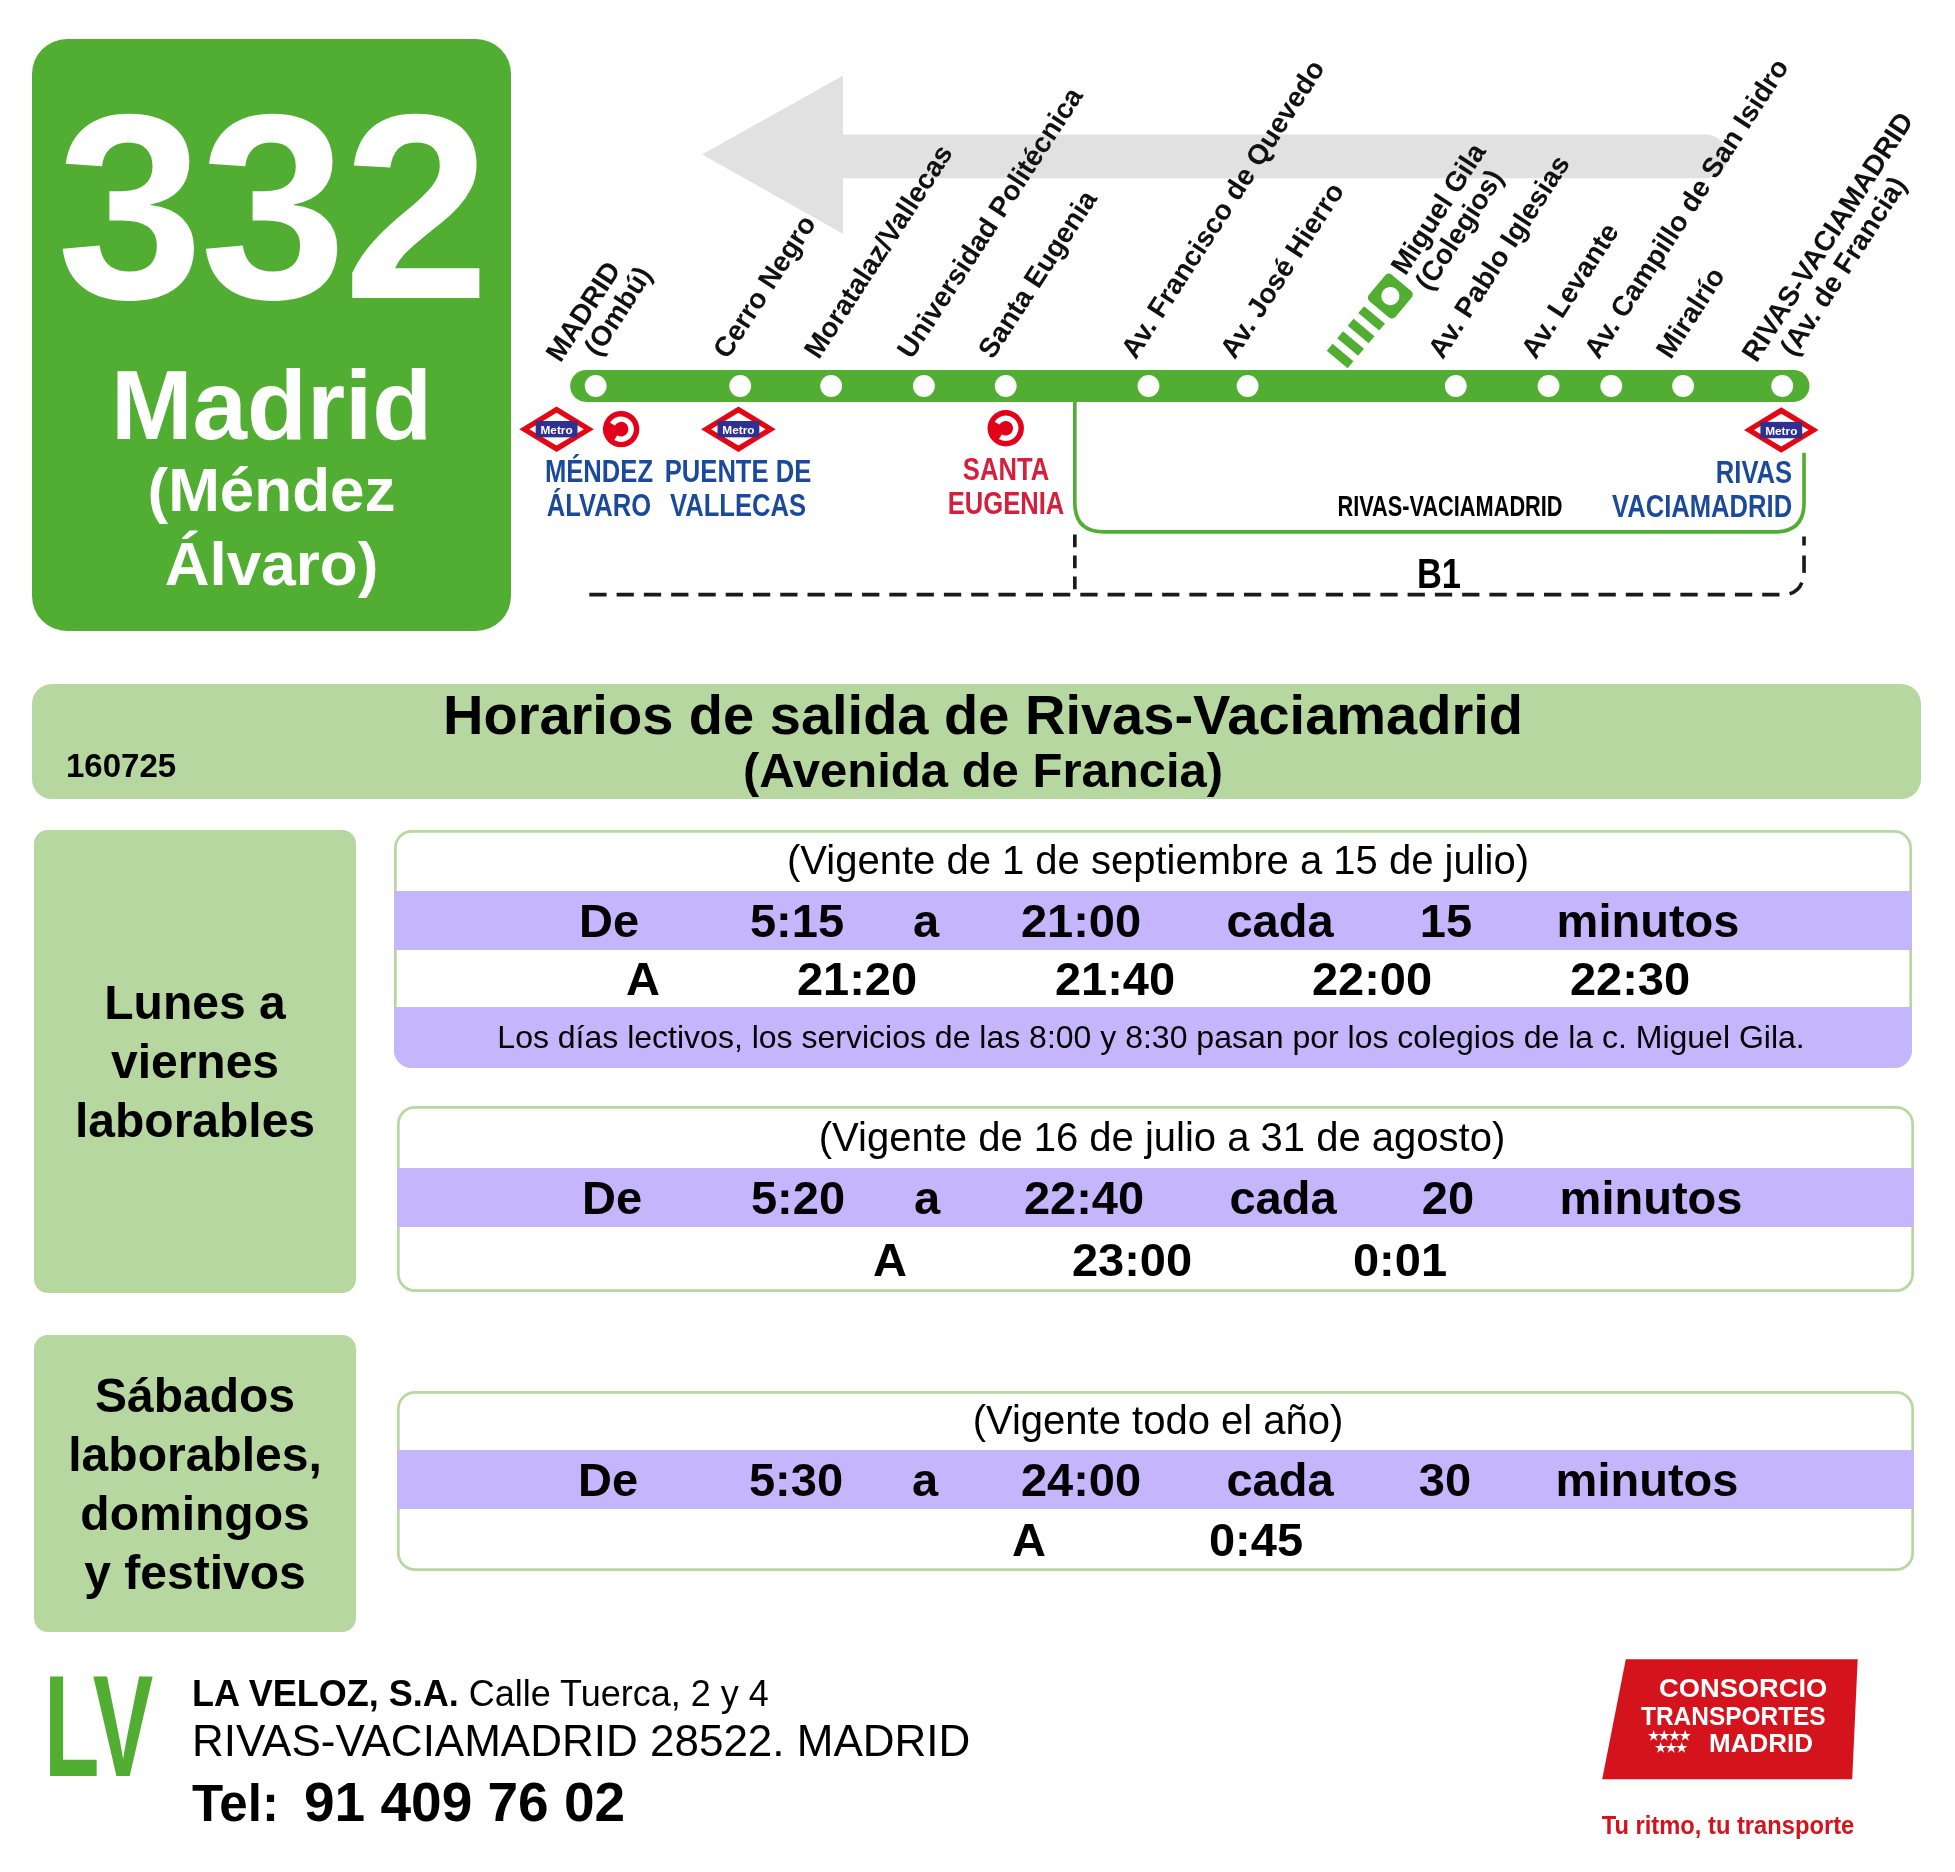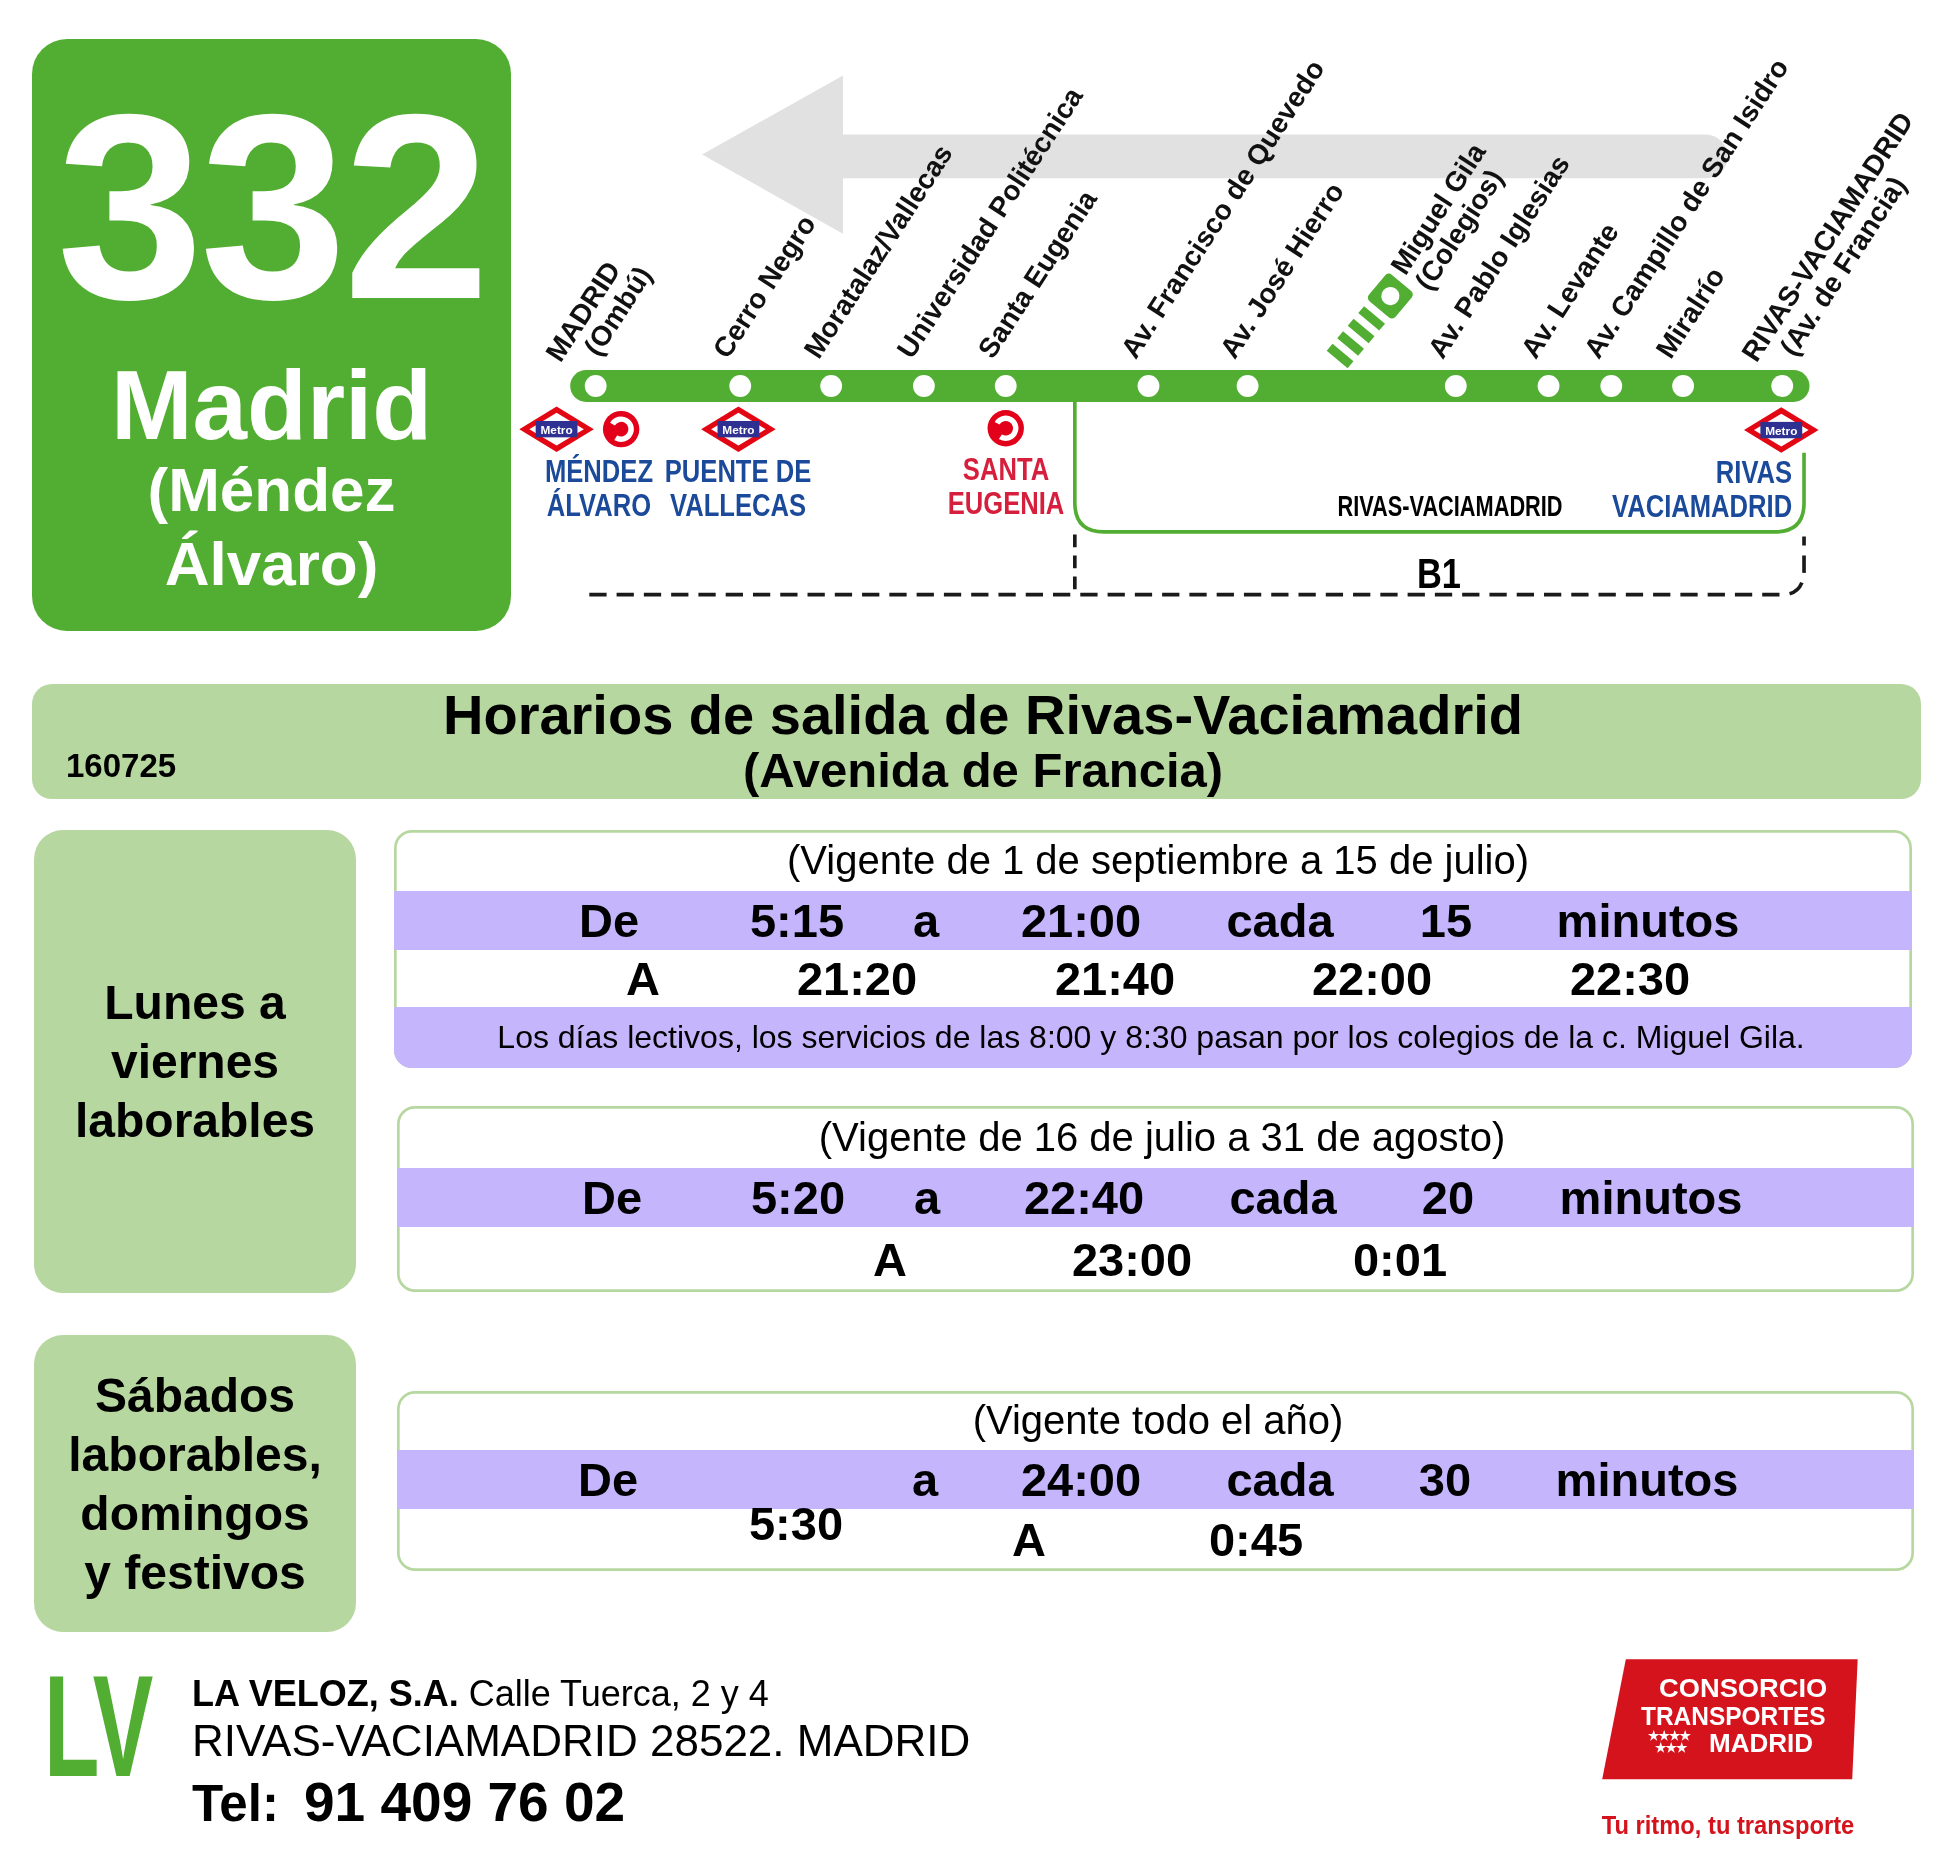--- a/index.html
+++ b/index.html
@@ -20,21 +20,21 @@
   .conn.right{transform:scaleX(0.8);transform-origin:100% 50%;text-align:right;}
   .blue{color:#1b4a9a;}
   .red{color:#d51f3c;}
   .cond{position:absolute;font-weight:bold;line-height:1;white-space:nowrap;transform:translateX(-50%) scaleX(0.78);}
 
   
   .header-bar{position:absolute;left:32px;top:684px;width:1889px;height:115px;background:#b7d7a0;border-radius:20px;}
   .hdr{position:absolute;left:74px;width:1818px;text-align:center;font-weight:bold;line-height:1;white-space:nowrap;}
 
   
-  .day-box{position:absolute;left:34px;width:322px;background:#b7d7a0;border-radius:29px;display:flex;flex-direction:column;align-items:center;justify-content:center;font-weight:bold;font-size:48px;line-height:59px;text-align:center;}
+  .day-box{position:absolute;left:34px;width:322px;background:#b7d7a0;border-radius:14px;display:flex;flex-direction:column;align-items:center;justify-content:center;font-weight:bold;font-size:48px;line-height:59px;text-align:center;}
 
   
   .tt{position:absolute;border-radius:18px;overflow:hidden;box-shadow:inset 0 0 0 2.7px #b7d7a0;text-decoration:underline;}
   .row{position:absolute;left:0;right:0;}
   .row.green{background:#c4b5fd;}
   .cell{position:absolute;top:0;transform:translateX(-50%);white-space:nowrap;}
   .row.title .cell{font-size:40px;font-weight:normal;}
   .row.freq .cell,.row.extra .cell{font-size:47px;font-weight:bold;}
   .row.note .cell{font-size:32px;font-weight:normal;}
 
@@ -271,21 +271,21 @@
     <span class="cell" style="left:1003px;">0:01</span>
   </div>
 </div>
 
 <div class="tt" style="left:397px;top:1391px;width:1517px;height:180px;">
   <div class="row title" style="top:0;height:59px;line-height:59px;">
     <span class="cell" style="left:761px;">(Vigente todo el año)</span>
   </div>
   <div class="row green freq" style="top:59px;height:59px;line-height:59px;">
     <span class="cell" style="left:211px;">De</span>
-    <span class="cell" style="left:399px;margin-top:44px;">5:30</span>
+    <span class="cell" style="left:399px;">5:30</span>
     <span class="cell" style="left:528px;">a</span>
     <span class="cell" style="left:684px;">24:00</span>
     <span class="cell" style="left:883px;">cada</span>
     <span class="cell" style="left:1048px;">30</span>
     <span class="cell" style="left:1250px;">minutos</span>
   </div>
   <div class="row extra" style="top:118px;height:62px;line-height:62px;">
     <span class="cell" style="left:632px;">A</span>
     <span class="cell" style="left:859px;">0:45</span>
   </div>

